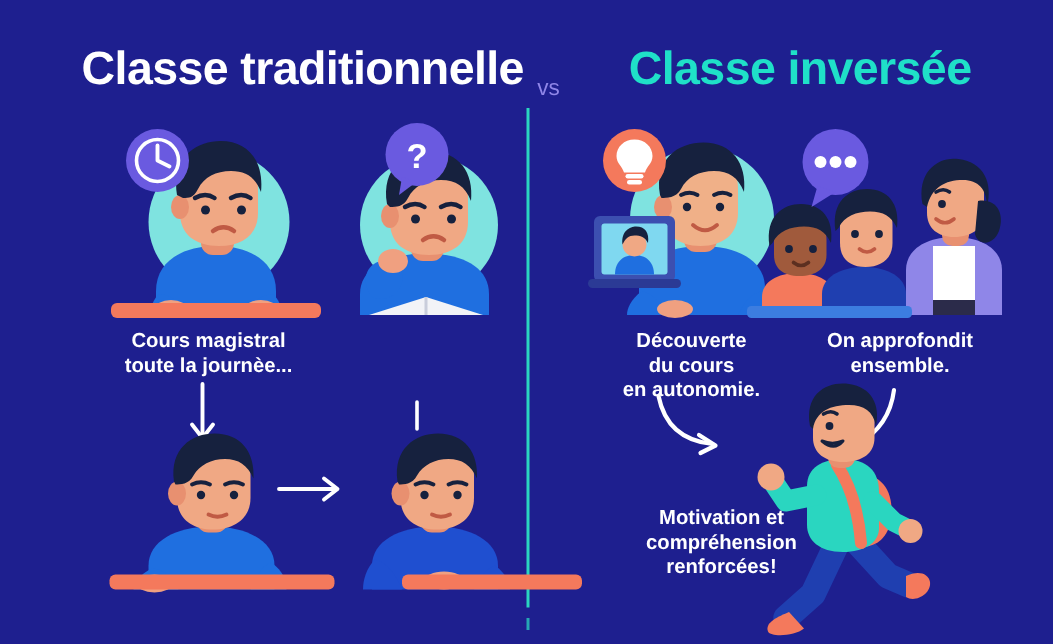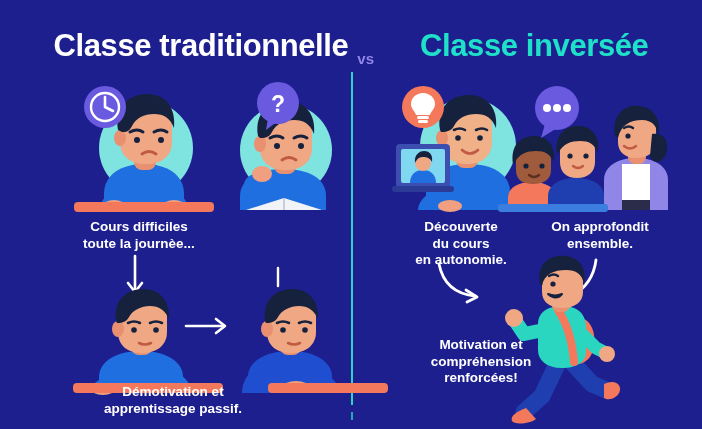--- a/index.html
+++ b/index.html
@@ -14,21 +14,21 @@
   
   .title-bar{
     position:absolute;top:0;left:0;width:702px;height:64px;
     display:flex;align-items:flex-end;justify-content:center;gap:9px;
     white-space:nowrap;
   }
   .t-left{
     font-size:31px;font-weight:bold;color:#ffffff;letter-spacing:-0.4px;
   }
   .t-vs{
-    font-size:15px;font-weight:bold;color:#8f86e8;letter-spacing:0px;
+    font-size:15px;font-weight:normal;color:#8f86e8;letter-spacing:0px;
     position:relative;top:3px;
   }
   .t-right{
     font-size:31px;font-weight:bold;color:#1fe0c8;letter-spacing:-0.4px;margin-left:37px;
   }
 
   
   .divider{
     position:absolute;left:351px;top:72px;width:2px;height:333px;
     background:#2ad6c0;
@@ -134,21 +134,21 @@
   </div>
 
   <div class="scene" style="left:254px;top:80px;">
     <svg width="48" height="52" viewBox="0 0 48 52">
       <circle cx="24" cy="23" r="21" fill="#6a5ae0"></circle>
       <path d="M14 38 L12 50 L24 41 Z" fill="#6a5ae0"></path>
       <text x="24" y="32" font-family="Liberation Sans, sans-serif" font-size="23" font-weight="bold" fill="#ffffff" text-anchor="middle">?</text>
     </svg>
   </div>
 
-  <div class="caption" style="left:54px;top:219px;width:170px;">Cours difficiles
+  <div class="caption" style="left:54px;top:219px;width:170px;">Cours magistral
 toute la journèe...</div>
 
   <div class="arrow" style="left:125px;top:256px;">
     <svg width="20" height="44" viewBox="0 0 20 44">
       <path d="M10 0 L10 34" stroke="#ffffff" stroke-width="2.6" stroke-linecap="round"></path>
       <path d="M3 27 L10 36 L17 27" stroke="#ffffff" stroke-width="2.6" fill="none" stroke-linecap="round" stroke-linejoin="round"></path>
     </svg>
   </div>
 
   <div class="arrow" style="left:275px;top:268px;">
@@ -195,22 +195,20 @@
       <path d="M27 36 C24 14 39 4 54 4 C72 4 81 17 80 34 C76 25 70 21 61 21 C52 21 44 25 40 32 C37 38 31 38 28 38 Z" fill="#16213e"></path>
       <path d="M39 38 q6 -3 12 0" stroke="#16213e" stroke-width="2.6" fill="none" stroke-linecap="round"></path>
       <path d="M61 38 q6 -3 12 0" stroke="#16213e" stroke-width="2.6" fill="none" stroke-linecap="round"></path>
       <circle cx="45" cy="45" r="2.8" fill="#16213e"></circle>
       <circle cx="67" cy="45" r="2.8" fill="#16213e"></circle>
       <path d="M50 58 q6 3 12 0" stroke="#c05a44" stroke-width="2.6" fill="none" stroke-linecap="round"></path>
       <rect x="30" y="98" width="120" height="10" rx="4" fill="#f4795c"></rect>
     </svg>
   </div>
 
-  <div class="caption" style="left:48px;top:384px;width:250px;">Démotivation et
-apprentissage passif.</div>
 
   <div class="scene" style="left:392px;top:84px;">
     <svg width="150" height="126" viewBox="0 0 150 126">
       <circle cx="76" cy="62" r="48" fill="#7fe3e0"></circle>
 
       <path d="M34 126 L34 108 C34 90 52 80 76 80 C100 80 118 90 118 108 L118 126 Z" fill="#1f6fe0"></path>
       <path d="M36 110 C28 116 26 122 26 126 L52 126 C48 118 44 112 36 110 Z" fill="#1f6fe0"></path>
       <path d="M116 110 C124 116 126 122 126 126 L100 126 C104 118 108 112 116 110 Z" fill="#1f6fe0"></path>
       <ellipse cx="58" cy="122" rx="12" ry="6" fill="#f0a080"></ellipse>
 

